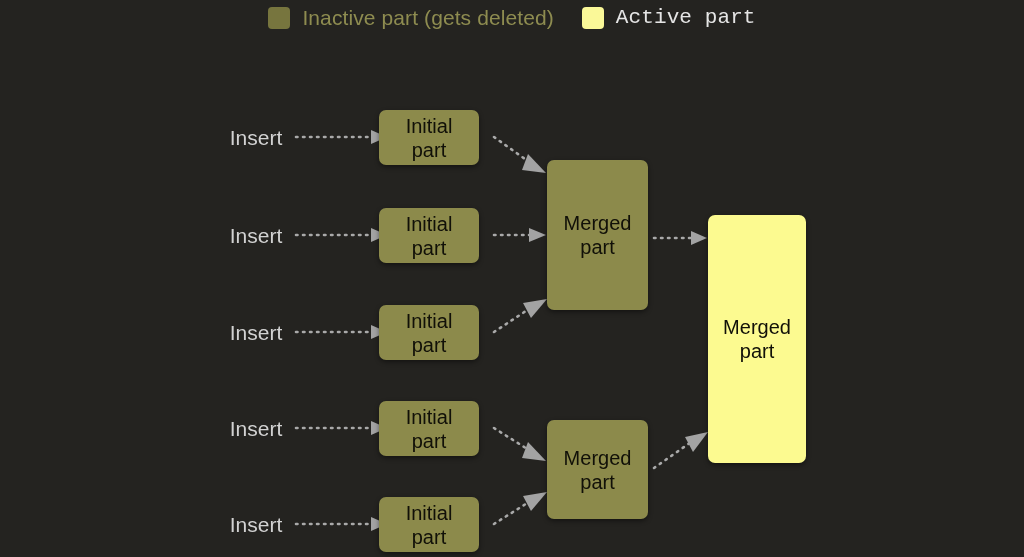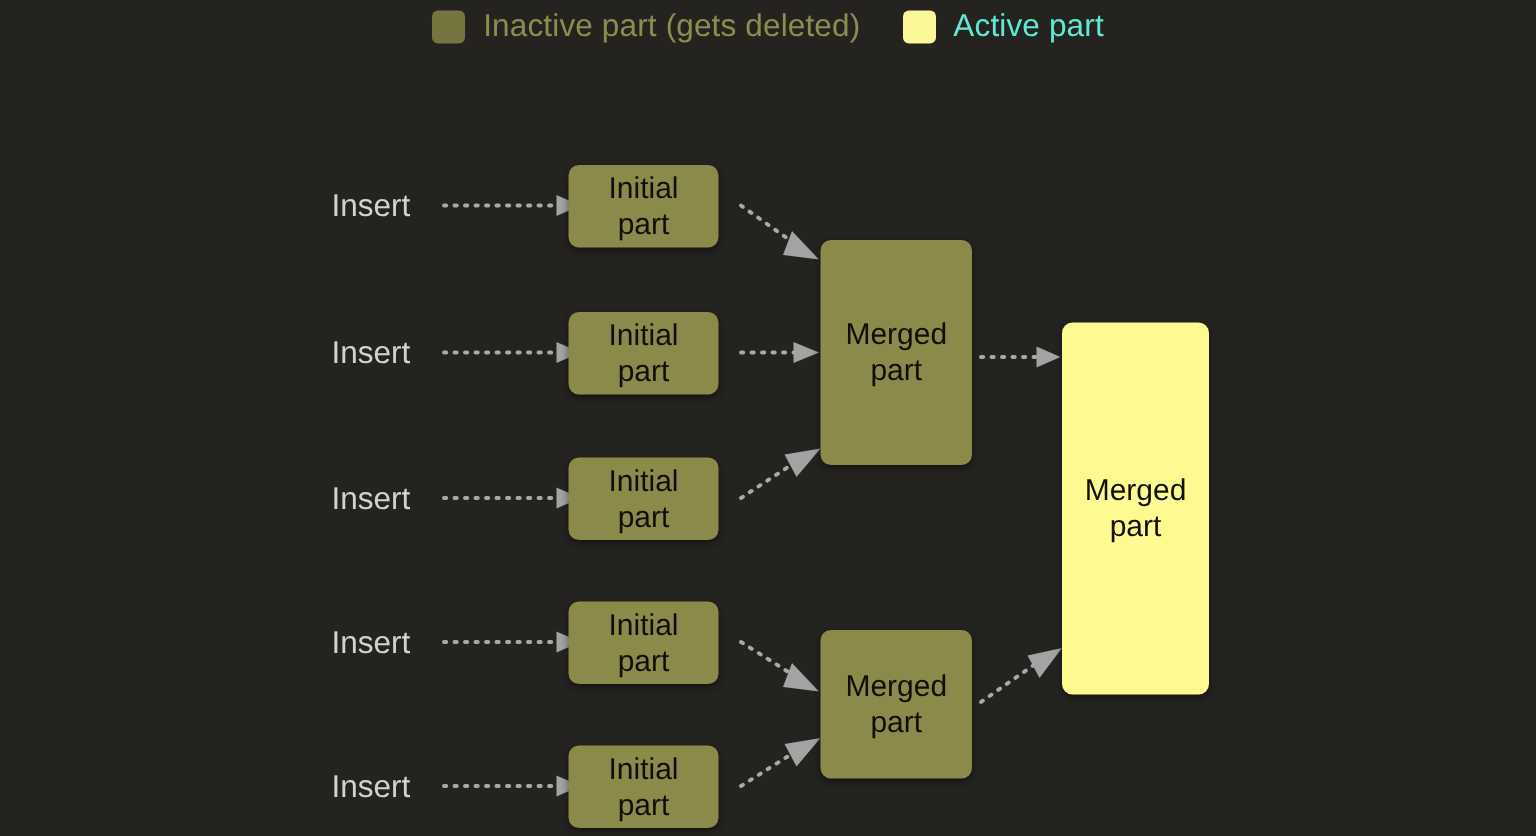--- a/index.html
+++ b/index.html
@@ -16,21 +16,21 @@
   .legend{
     position:absolute;left:0;top:6px;width:1024px;
     display:flex;justify-content:center;align-items:center;gap:28px;
   }
   .legend-entry{display:flex;align-items:center;gap:12px;}
   .swatch{width:22px;height:22px;border-radius:4px;display:block;}
   .swatch.inactive{background:#77753e;}
   .swatch.active{background:#faf898;}
   .legend-label{font-size:21px;line-height:24px;letter-spacing:.1px;}
   .legend-label.inactive{color:#8e8c50;}
-  .legend-label.active{color:#5eead4;}
+  .legend-label.active{color:#e5e5e5;font-family:Liberation Mono, monospace;}
 
   
   .box{
     position:absolute;
     border-radius:7px;
     display:flex;align-items:center;justify-content:center;
     text-align:center;
     color:#111008;
     font-size:20px;line-height:24px;
     box-shadow:0 2px 5px rgba(0,0,0,.45);
@@ -45,21 +45,21 @@
   .r1{top:110px;} .r2{top:208px;} .r3{top:305px;} .r4{top:401px;} .r5{top:497px;}
 
   
   .box.merged-top{left:547px;top:160px;width:101px;height:150px;}
   .box.merged-bot{left:547px;top:420px;width:101px;height:99px;}
   .box.merged-active{left:708px;top:215px;width:98px;height:248px;}
 
   
   .insert{
     position:absolute;left:221px;width:70px;
-    color:#d2d2d2;font-size:21px;line-height:24px;text-align:left;
+    color:#d2d2d2;font-size:21px;line-height:24px;text-align:center;
   }
   .i1{top:126px;} .i2{top:224px;} .i3{top:321px;} .i4{top:417px;} .i5{top:513px;}
 
   svg.arrows{position:absolute;left:0;top:0;width:1024px;height:557px;pointer-events:none;}
   .dash{stroke:#a9a9a9;stroke-width:2.6;stroke-linecap:round;stroke-dasharray:1.5 5.5;fill:none;}
   .head{fill:#a3a3a3;}
 </style>
 </head>
 <body>
 

